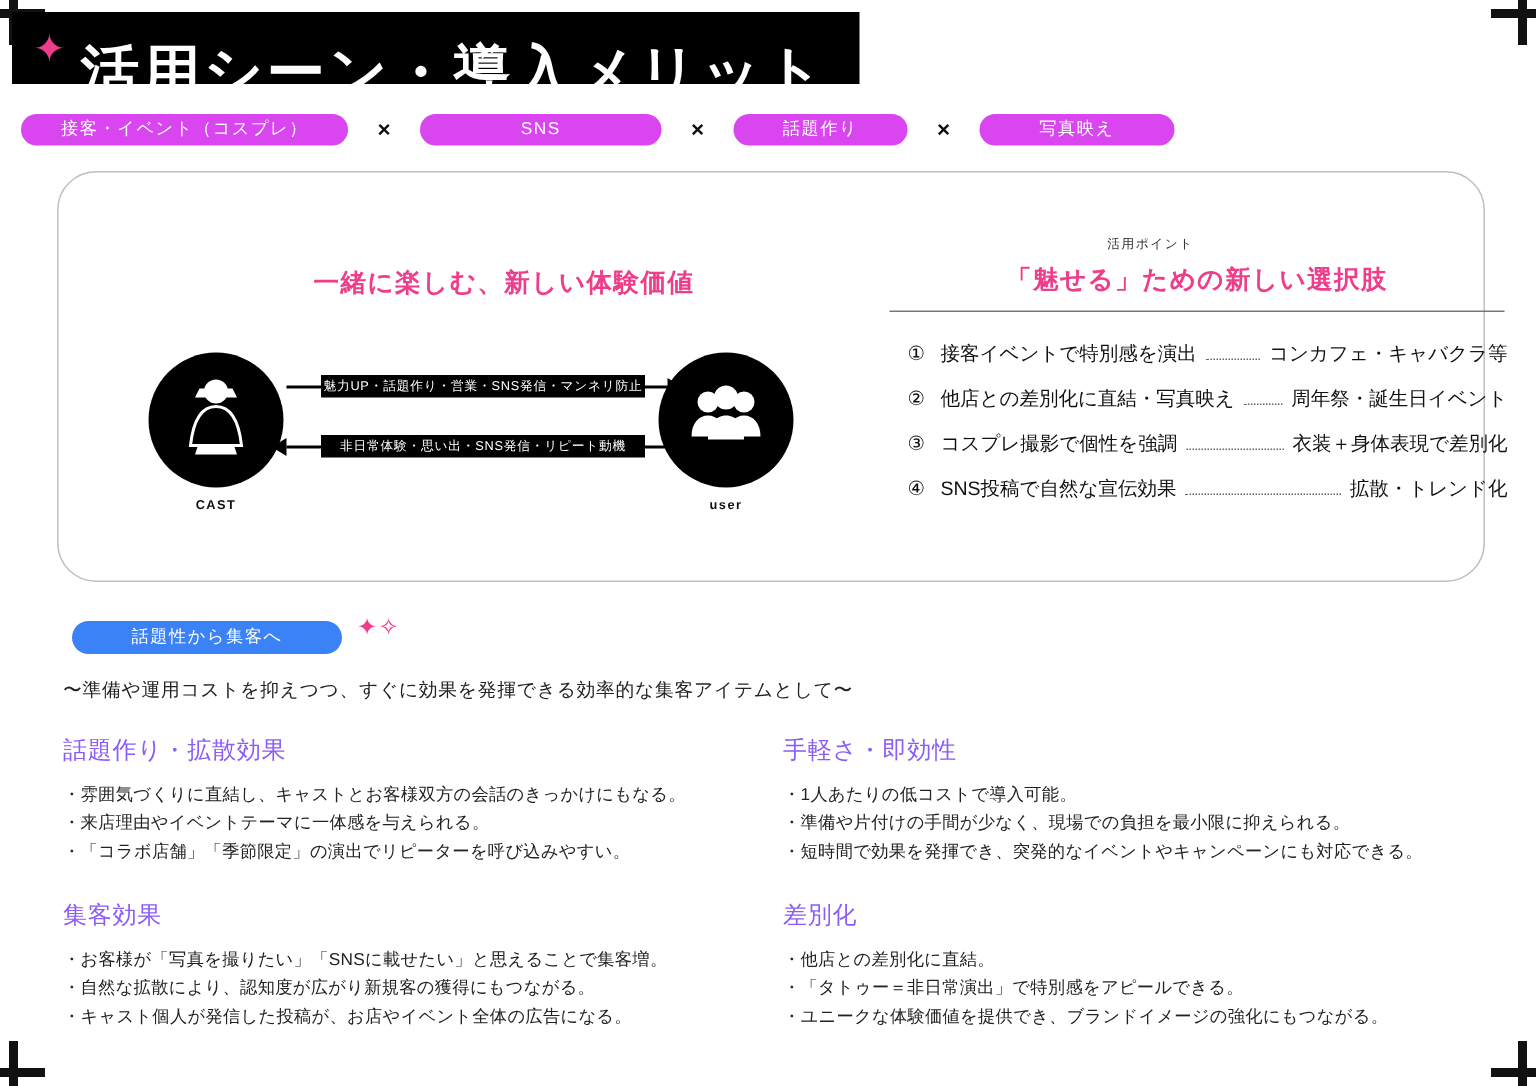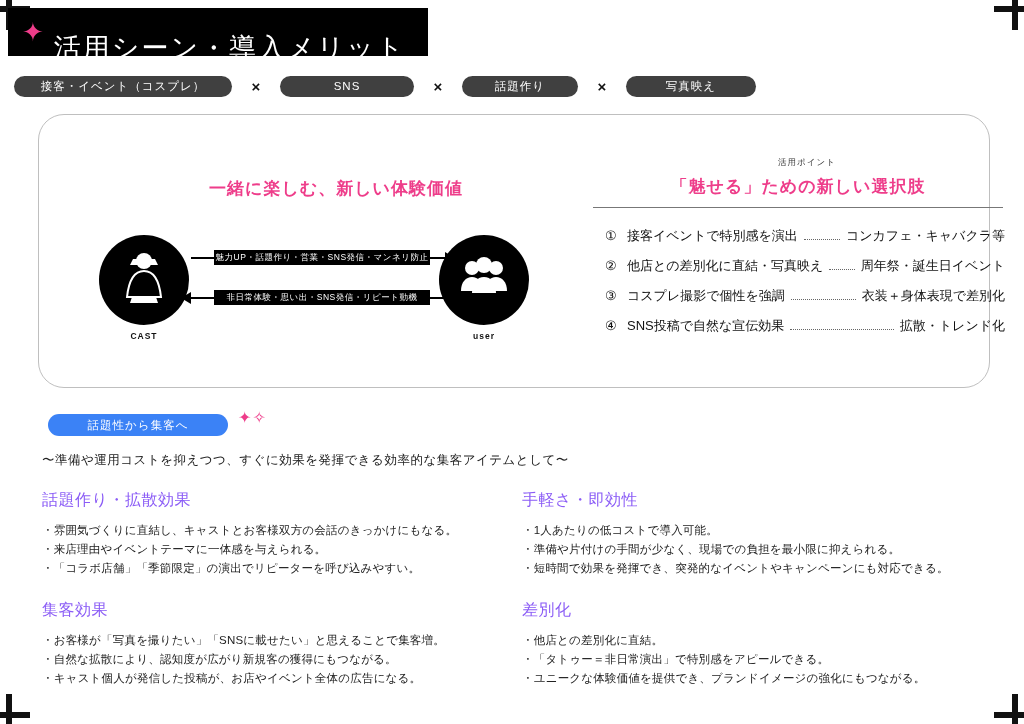--- a/index.html
+++ b/index.html
@@ -47,47 +47,47 @@
     align-items: center;
     padding: 0 22px 0 14px;
   }
   .title-star {
     color: #ee3d8a;
     font-size: 26px;
     line-height: 1;
     margin-right: 10px;
   }
   .title-text {
-    font-size: 27px;
-    font-weight: normal;
+    font-size: 39px;
+    font-weight: bold;
     letter-spacing: 2px;
     margin-top: 32px;
   }
 
   
   .tag-row {
     position: absolute;
     left: 14px; top: 74px;
     width: 900px;
     height: 24px;
     display: flex;
     align-items: center;
   }
   .pill {
-    background: #404040;
+    background: #d946ef;
     color: #ffffff;
     border-radius: 12px;
     height: 21px;
     line-height: 21px;
     font-size: 11.5px;
     text-align: center;
     letter-spacing: 1px;
   }
   .pill.w1 { width: 218px; }
-  .pill.w2 { width: 134px; }
+  .pill.w2 { width: 161px; }
   .pill.w3 { width: 116px; }
   .pill.w4 { width: 130px; }
   .xmark {
     width: 48px;
     text-align: center;
     font-size: 15px;
     font-weight: bold;
     color: #111111;
   }
 
@@ -106,21 +106,21 @@
     left: 132px; top: 62px;
     width: 330px;
     text-align: center;
     color: #ee3d8a;
     font-size: 17px;
     font-weight: bold;
     letter-spacing: 1px;
   }
   .card-right-kicker {
     position: absolute;
-    left: 708px; top: 42px;
+    left: 668px; top: 42px;
     width: 120px;
     text-align: center;
     font-size: 8.5px;
     color: #333333;
     letter-spacing: 1px;
   }
   .card-right-heading {
     position: absolute;
     left: 594px; top: 60px;
     width: 330px;

